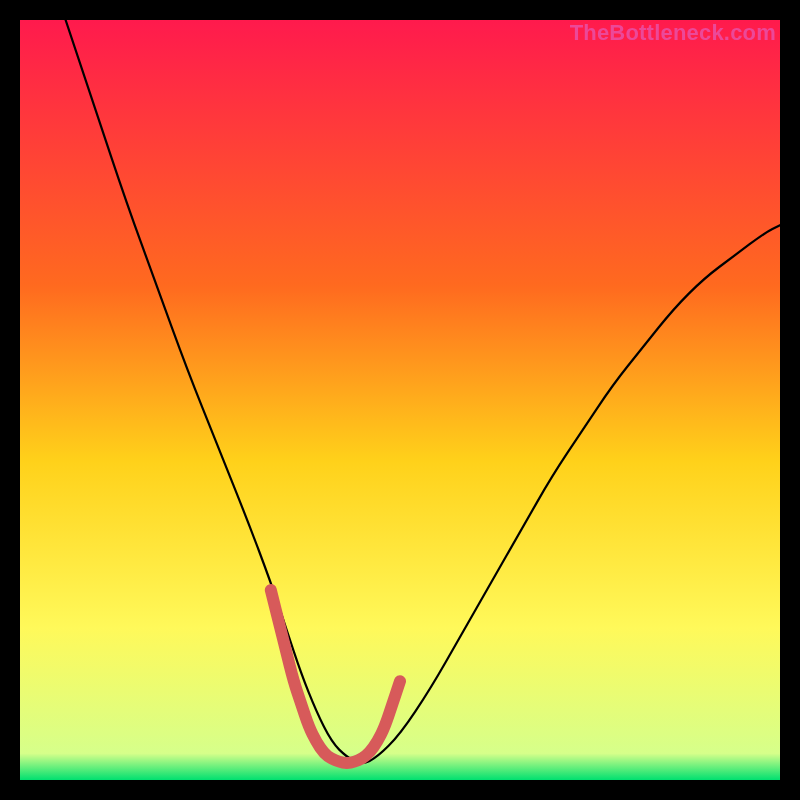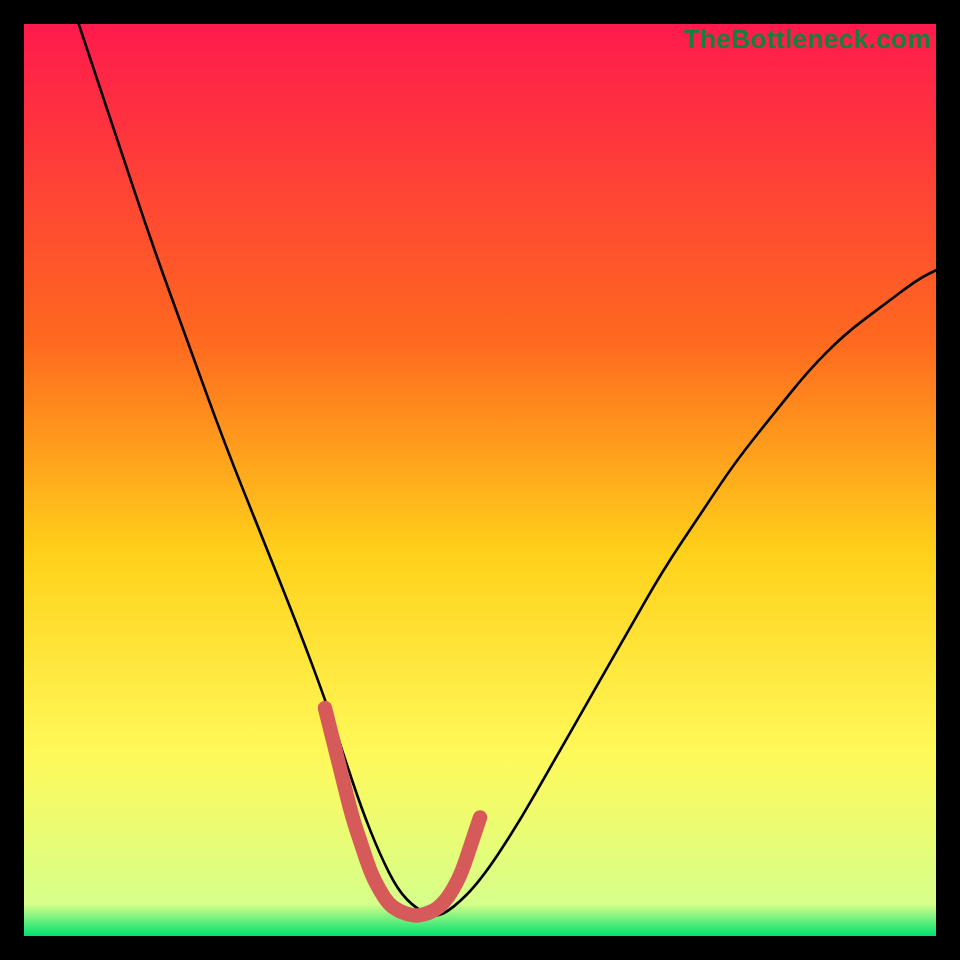--- a/index.html
+++ b/index.html
@@ -25,21 +25,21 @@
     width: 760px;
     height: 760px;
   }
   .watermark {
     position: absolute;
     top: 0;
     right: 4px;
     font-family: Arial, Helvetica, sans-serif;
     font-size: 22px;
     font-weight: 600;
-    color: #15803d;
+    color: #ec4899;
     letter-spacing: 0.2px;
   }
 </style>
 </head>
 <body>
 
 <div class="frame">
   <svg class="plot-area" viewBox="0 0 760 760" preserveAspectRatio="none">
     <defs>
       <linearGradient id="bgGrad" x1="0" y1="0" x2="0" y2="1">

